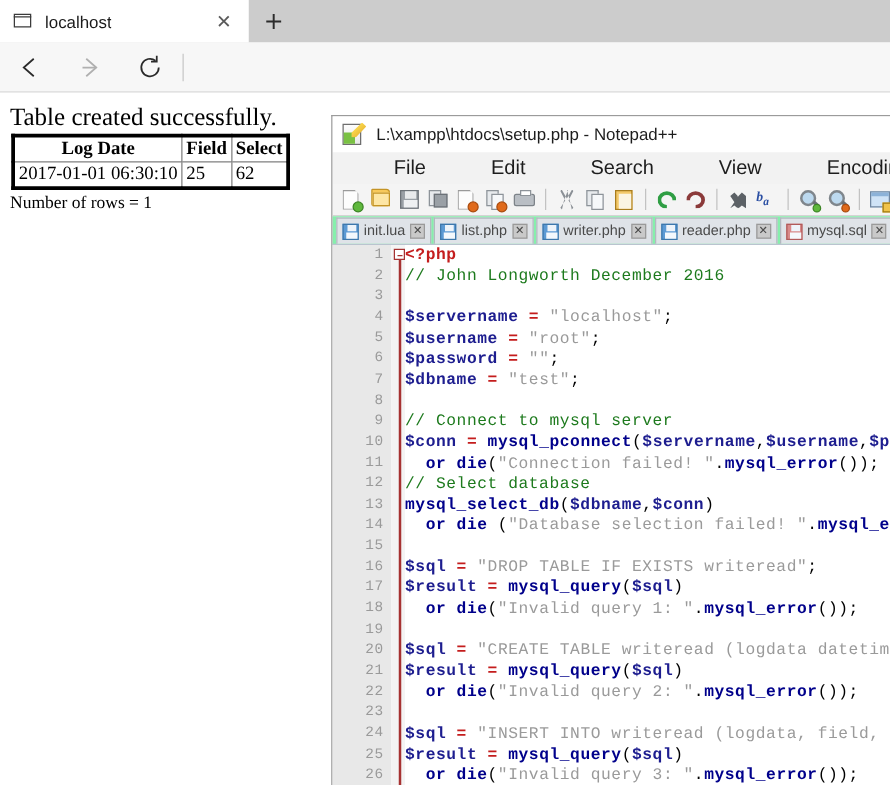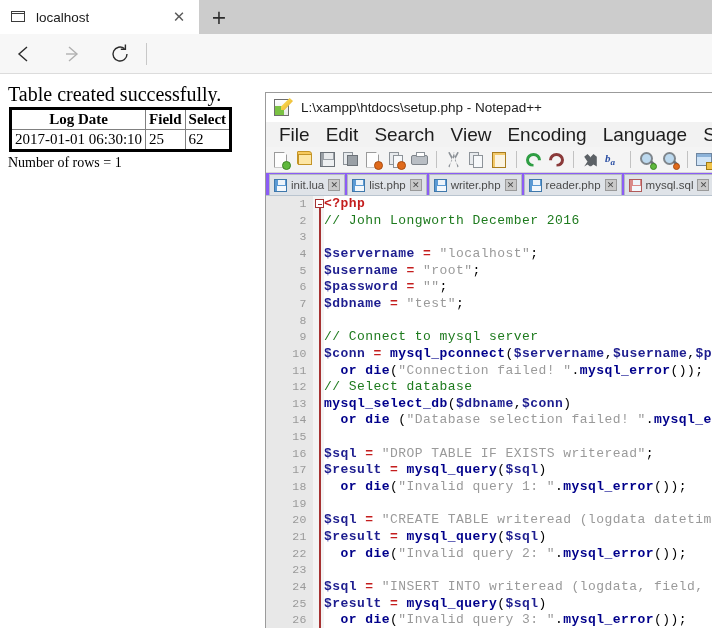--- a/index.html
+++ b/index.html
@@ -115,21 +115,21 @@
   .npp-title-text {
     font-size: 13.5px; color: #1d1d1d; margin-left: 9px; white-space: nowrap;
   }
 
   .npp-menu {
     position: absolute; left: 0; top: 29px; width: 446px; height: 25px;
     background: #f2f2f2;
     display: flex; align-items: center; padding-left: 5px;
   }
   .menu-item {
-    font-size: 19px; color: #1d1d1d; padding: 0 8px; white-space: nowrap;
+    font-size: 16px; color: #1d1d1d; padding: 0 8px; white-space: nowrap; margin-left: 36px;
   }
 
   .npp-toolbar {
     position: absolute; left: 0; top: 54px; width: 446px; height: 26px;
     background: #f4f4f4;
     border-bottom: 1px solid #d4d4d4;
     display: flex; align-items: center; padding-left: 5px; gap: 2px;
   }
   .tb-ico { width: 21px; height: 22px; position: relative; flex: 0 0 auto; }
   .tb-sep { width: 1px; height: 17px; background: #c2c2c2; margin: 0 4px; flex: 0 0 auto; }
@@ -179,21 +179,21 @@
   .sh-handle { position:absolute; left:13px; top:13px; width:6px; height:3px;
             background:#6b7177; transform:rotate(42deg); }
   .sh-win { position:absolute; left:2px; top:4px; width:16px; height:13px;
             background:#cfe3f6; border:1px solid #6f86a0; }
   .sh-win i { position:absolute; left:0; top:0; right:0; height:3px; background:#8cb2d8; }
   .sh-lock { position:absolute; right:1px; bottom:1px; width:8px; height:8px;
             background:#f0c34a; border:1px solid #9f7a14; }
 
   .npp-tabs {
     position: absolute; left: 0; top: 80px; width: 446px; height: 23px;
-    background: #8b5cf6; display: flex; align-items: flex-end; padding-left: 3px;
+    background: #86efac; display: flex; align-items: flex-end; padding-left: 3px;
     border-bottom: 1px solid #b9c4cf;
   }
   .ntab {
     height: 21px; display: flex; align-items: center; gap: 4px;
     padding: 0 4px 0 4px; margin-right: 2px;
     background: #dfe3e8; border: 1px solid #b3b9c0; border-bottom: none;
     white-space: nowrap; flex: 0 0 auto;
   }
   .ntab-icon {
     width: 13px; height: 13px; background: #5c9ad4; border: 1px solid #3f78ab;

